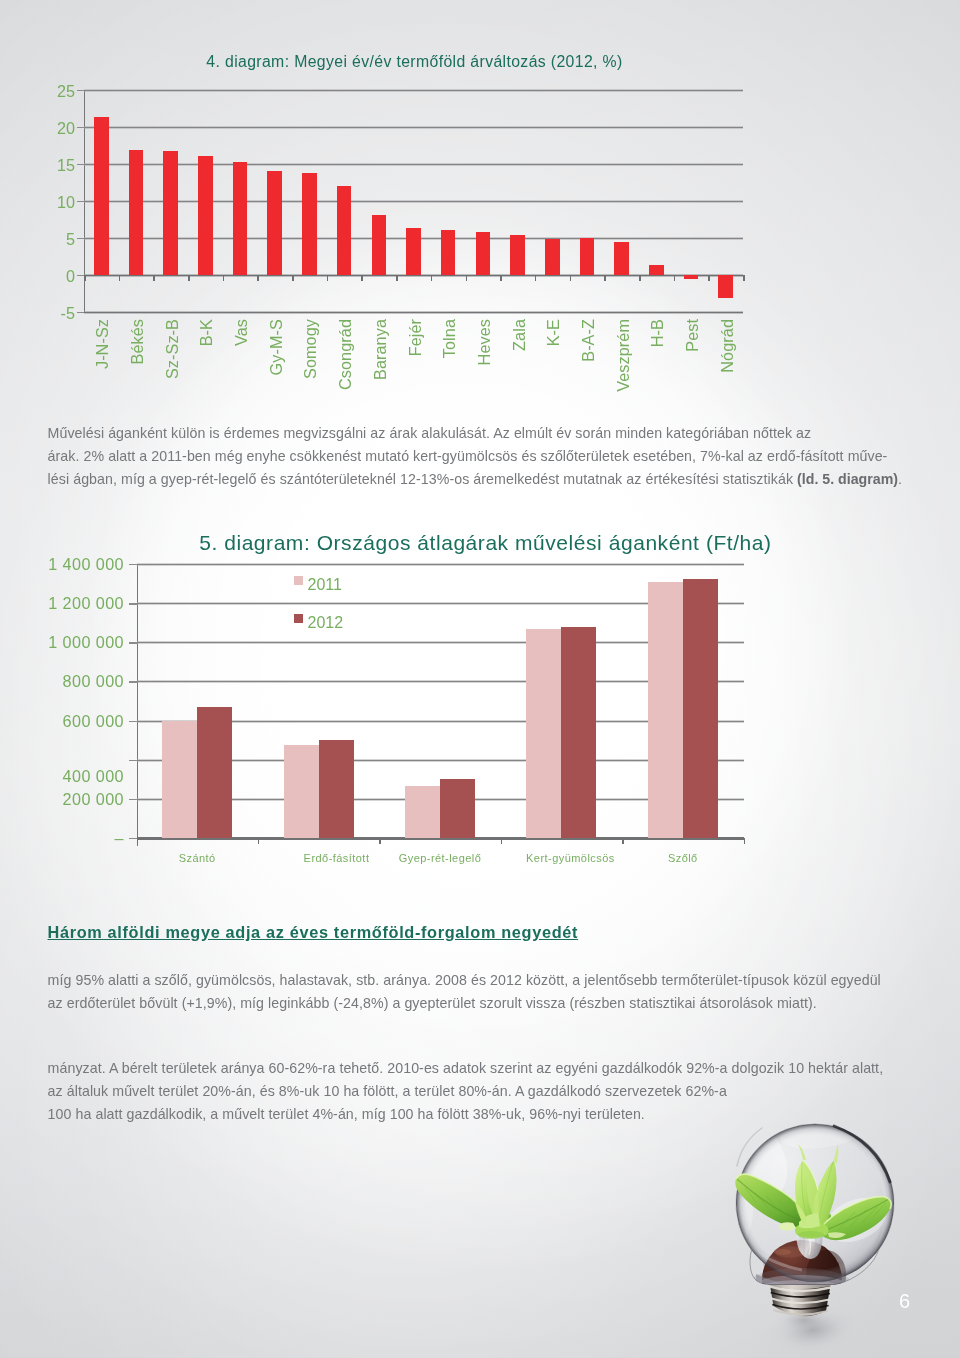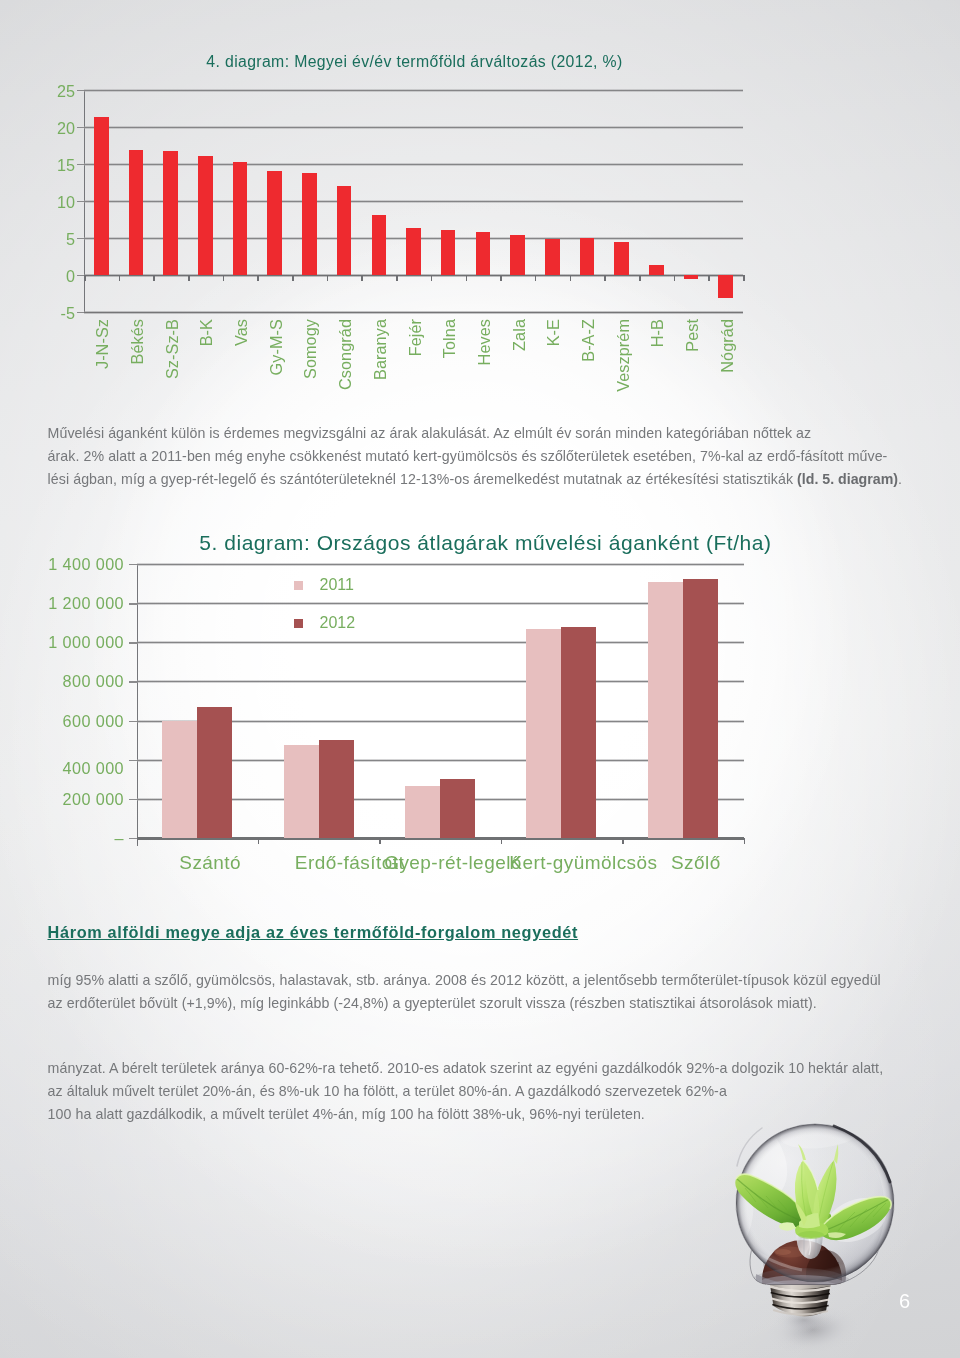--- a/index.html
+++ b/index.html
@@ -38,23 +38,23 @@
   .c2-title{position:absolute;left:199.2px;top:530.7px;font-size:21px;color:#1a6e5c;white-space:nowrap;letter-spacing:0.55px;}
   .plot2{position:absolute;left:136.5px;top:564px;width:607px;height:274px;}
   .grid2{position:absolute;left:0;right:0;height:3px;margin-top:-1px;
     background:linear-gradient(to bottom,rgba(255,255,255,0) 0%,#a8a8aa 34%,#858587 50%,#a8a8aa 66%,rgba(255,255,255,0) 100%);}
   .ytick2{position:absolute;right:100%;margin-right:12.5px;transform:translateY(calc(-50% + 0.5px));
     font-size:16.2px;color:#77ae5f;white-space:nowrap;letter-spacing:0.42px;}
   .ytickmark2{position:absolute;left:-7.5px;width:7.5px;height:1.4px;background:#8b8b8d;}
   .yaxis2{position:absolute;left:0;top:0;bottom:-8px;width:1.2px;background:#75767a;}
   .bar2{position:absolute;bottom:0;}
   .xtickmark2{position:absolute;width:1.6px;height:6.2px;background:#6e6f73;}
-  .xlab2{position:absolute;font-size:19px;color:#77ae5f;white-space:nowrap;
-    transform:translateX(-50%);letter-spacing:0.45px;margin-left:13px;}
-  .lgd{position:absolute;display:flex;align-items:center;gap:12px;}
+  .xlab2{position:absolute;font-size:11px;color:#77ae5f;white-space:nowrap;
+    transform:translateX(-50%);letter-spacing:0.45px;}
+  .lgd{position:absolute;display:flex;}
   .lgd i{display:block;width:9px;height:9px;}
   .lgd span{font-size:16px;color:#77ae5f;margin-left:5px;}
   
   .pagenum{position:absolute;left:899px;top:1290px;font-size:20px;color:#fff;}
   .bulb{position:absolute;left:700px;top:1098px;width:260px;height:270px;}
 </style>
 </head>
 <body>
 
 <div class="page">
@@ -165,21 +165,21 @@
         <div class="ytickmark2" style="top: 78.2857px;"></div>
         <div class="ytick2" style="top: 78.2857px;">1 000 000</div>
         <div class="grid2" style="top: 117.429px;"></div>
         <div class="ytickmark2" style="top: 117.429px;"></div>
         <div class="ytick2" style="top: 117.429px;">800 000</div>
         <div class="grid2" style="top: 156.571px;"></div>
         <div class="ytickmark2" style="top: 156.571px;"></div>
         <div class="ytick2" style="top: 156.571px;">600 000</div>
         <div class="grid2" style="top: 195.714px;"></div>
         <div class="ytickmark2" style="top: 195.714px;"></div>
-        <div class="ytick2" style="top: 204px;">400 000</div>
+        <div class="ytick2" style="top: 212px;">400 000</div>
         <div class="grid2" style="top: 234.857px;"></div>
         <div class="ytickmark2" style="top: 234.857px;"></div>
         <div class="ytick2" style="top: 234.857px;">200 000</div>
         <div class="grid2" style="top: 274px; background: rgb(111, 113, 115);"></div>
         <div class="ytickmark2" style="top: 274px;"></div>
         <div class="ytick2" style="top: 274px;">–</div>
         <div class="bar2" style="left: 25.7px; width: 35px; height: 116.646px; background: rgb(231, 191, 191);"></div>
         <div class="bar2" style="left: 60.7px; width: 35px; height: 131.324px; background: rgb(165, 81, 81);"></div>
         <div class="xtickmark2" style="left: 121.4px; top: 274px;"></div>
         <div class="xlab2" style="left: 60.7px; top: 288px;">Szántó</div>

